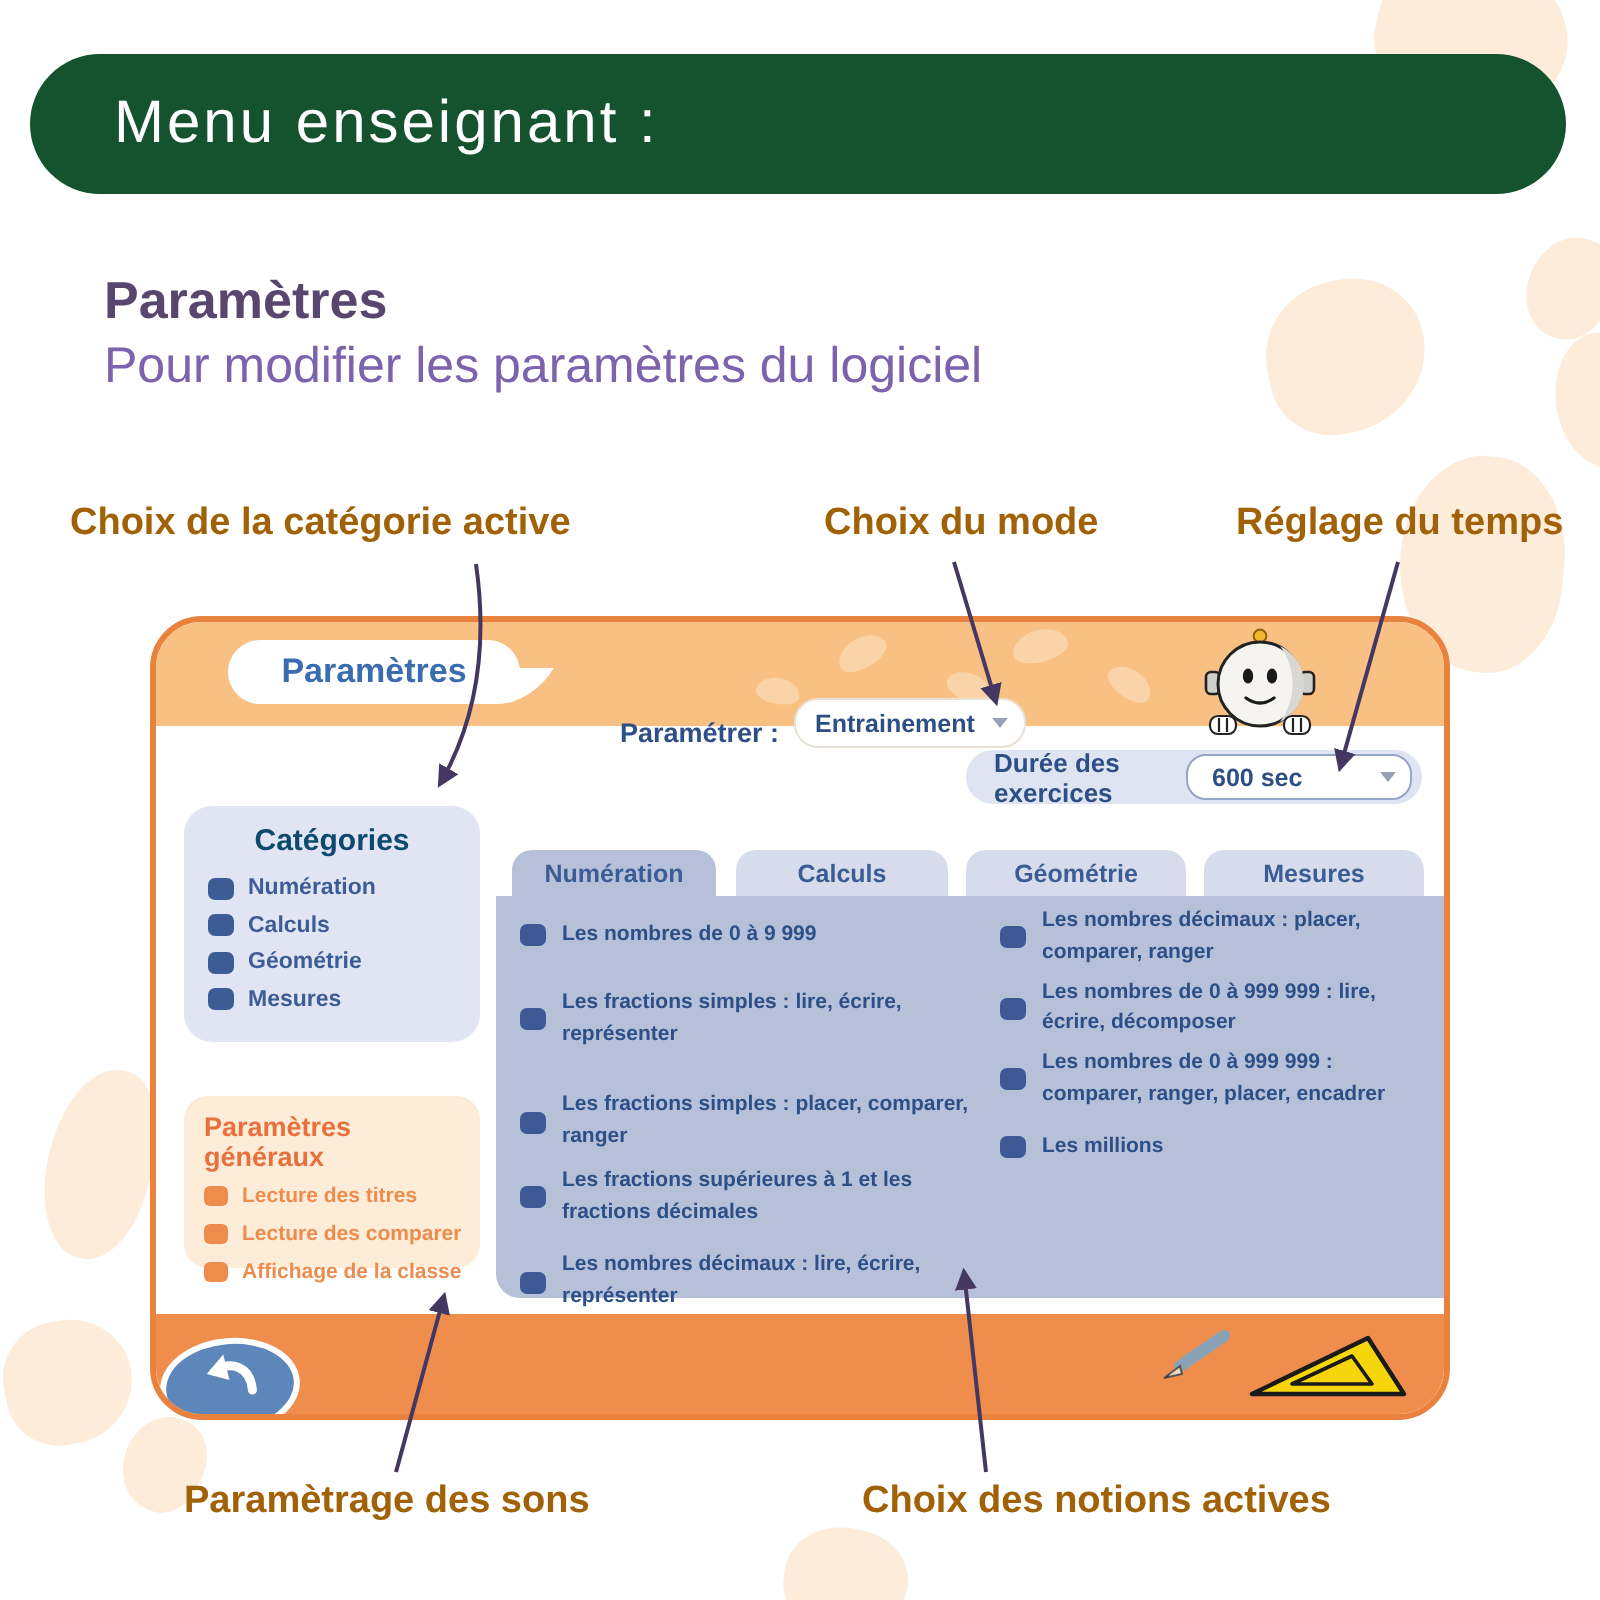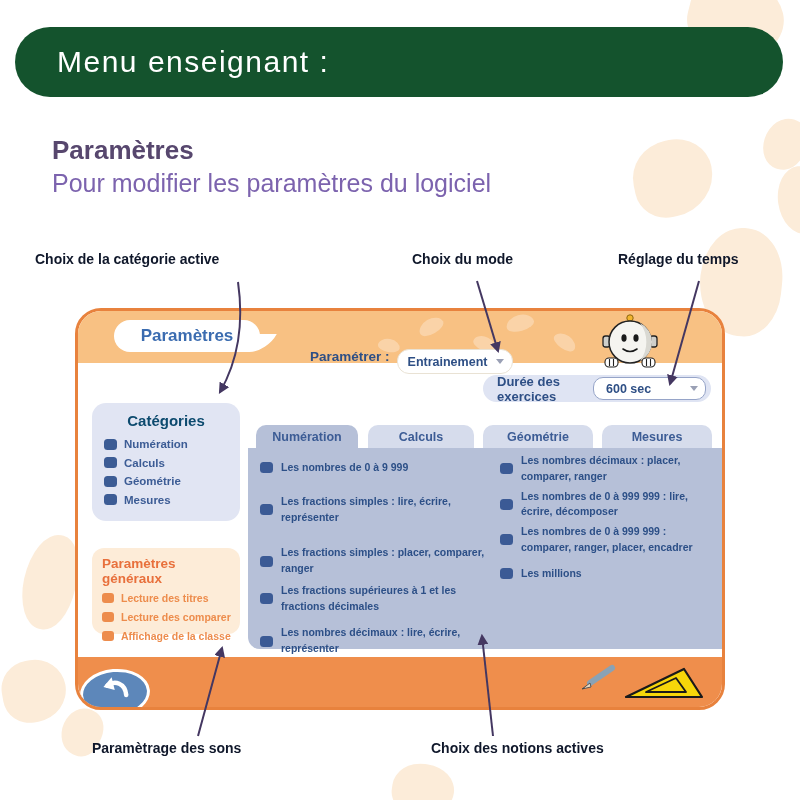--- a/index.html
+++ b/index.html
@@ -7,32 +7,32 @@
          font-family:"Liberation Sans",sans-serif;}
   .abs{position:absolute;}
   
   .blob{position:absolute;background:#fcecd9;z-index:1;}
   
   .banner{left:15px;top:27px;width:768px;height:70px;background:#14532d;border-radius:35px;
           display:flex;align-items:center;z-index:2;}
   .banner span{color:#fff;font-size:30px;font-weight:500;letter-spacing:1.5px;padding-left:42px;}
   .h-title{left:52px;top:135px;font-size:26px;font-weight:600;color:#57476e;z-index:2;}
   .h-sub{left:52px;top:169px;font-size:25px;font-weight:500;color:#7c63ae;z-index:2;}
-  .ann{position:absolute;font-size:14px;font-weight:600;color:#0f172a;z-index:30;white-space:nowrap;}
+  .ann{position:absolute;font-size:19px;font-weight:600;color:#a16207;z-index:30;white-space:nowrap;}
   
   .app{left:75px;top:308px;width:644px;height:396px;background:#fff;border:3px solid #e8823d;
        border-radius:26px;overflow:hidden;z-index:10;}
   .band{position:absolute;left:0;top:0;width:100%;height:52px;background:#f8c183;}
   .petal{position:absolute;background:rgba(255,255,255,.3);border-radius:50% 50% 50% 50%/60% 60% 40% 40%;}
   .app-tab{position:absolute;left:36px;top:9px;width:146px;height:32px;background:#fff;
            border-radius:16px;display:flex;align-items:center;justify-content:center;}
   .app-tab:after{content:"";position:absolute;right:-12px;bottom:0;width:30px;height:18px;
                  background:#fff;transform:skewX(-28deg);border-radius:0 0 22px 4px;}
   .app-tab span{color:#3b6cb0;font-size:17px;font-weight:700;position:relative;z-index:1;}
-  .mode-row{position:absolute;left:232px;top:38px;display:flex;align-items:flex-start;gap:7px;}
+  .mode-row{position:absolute;left:232px;top:38px;display:flex;align-items:flex-end;gap:7px;}
   .mode-row .lbl{font-size:13.5px;font-weight:600;color:#2e4f85;}
   .dd{background:#fff;display:flex;align-items:center;justify-content:space-between;
       font-size:12.5px;font-weight:600;color:#2e4f85;}
   .mode-dd{width:96px;height:23px;border-radius:12px;border:1px solid #e9e2d4;padding:0 8px 0 10px;}
   .caret{width:0;height:0;border-left:4px solid transparent;border-right:4px solid transparent;
          border-top:5px solid #9aa0b5;}
   .duration{position:absolute;left:405px;top:64px;width:228px;height:27px;background:#dfe4f3;
             border-radius:14px;display:flex;align-items:center;}
   .duration .lbl{font-size:13px;font-weight:600;color:#2e4f85;padding-left:14px;flex:1;}
   .dur-dd{width:92px;height:21px;border:1px solid #96a4c8;border-radius:10px;margin-right:5px;

